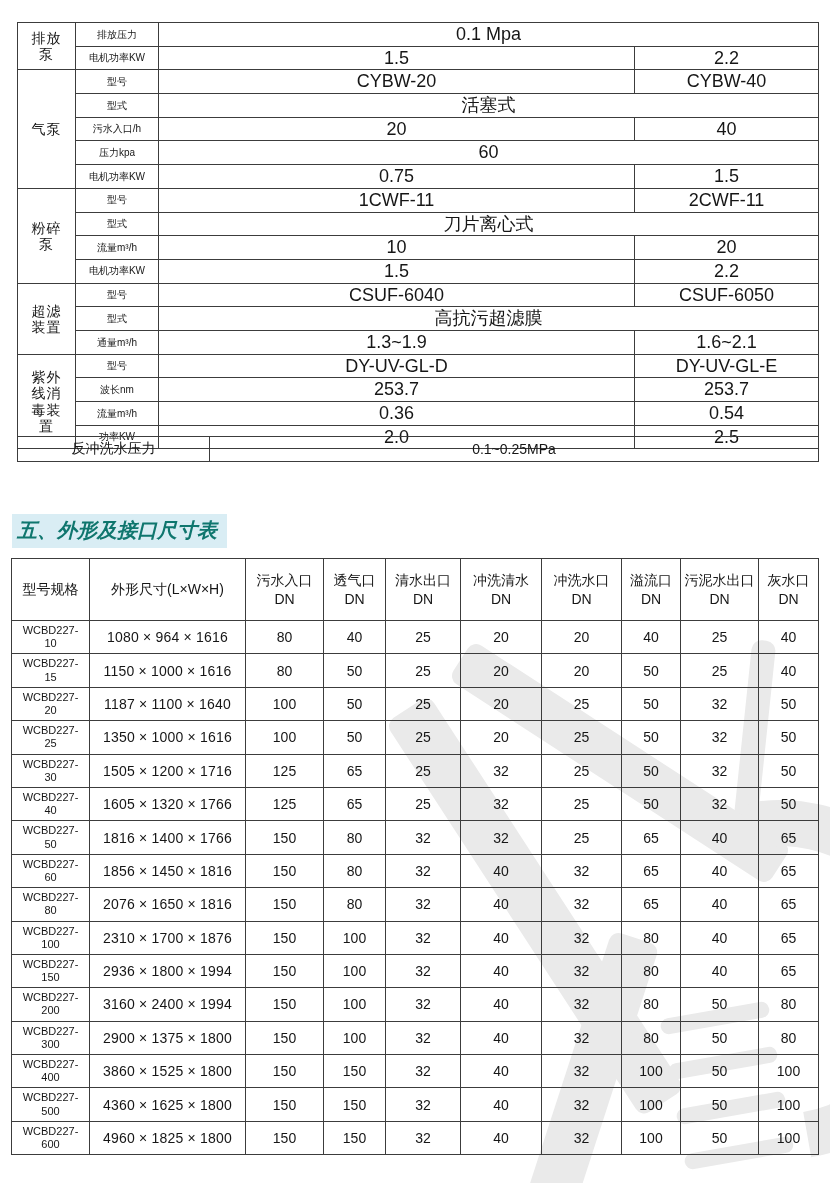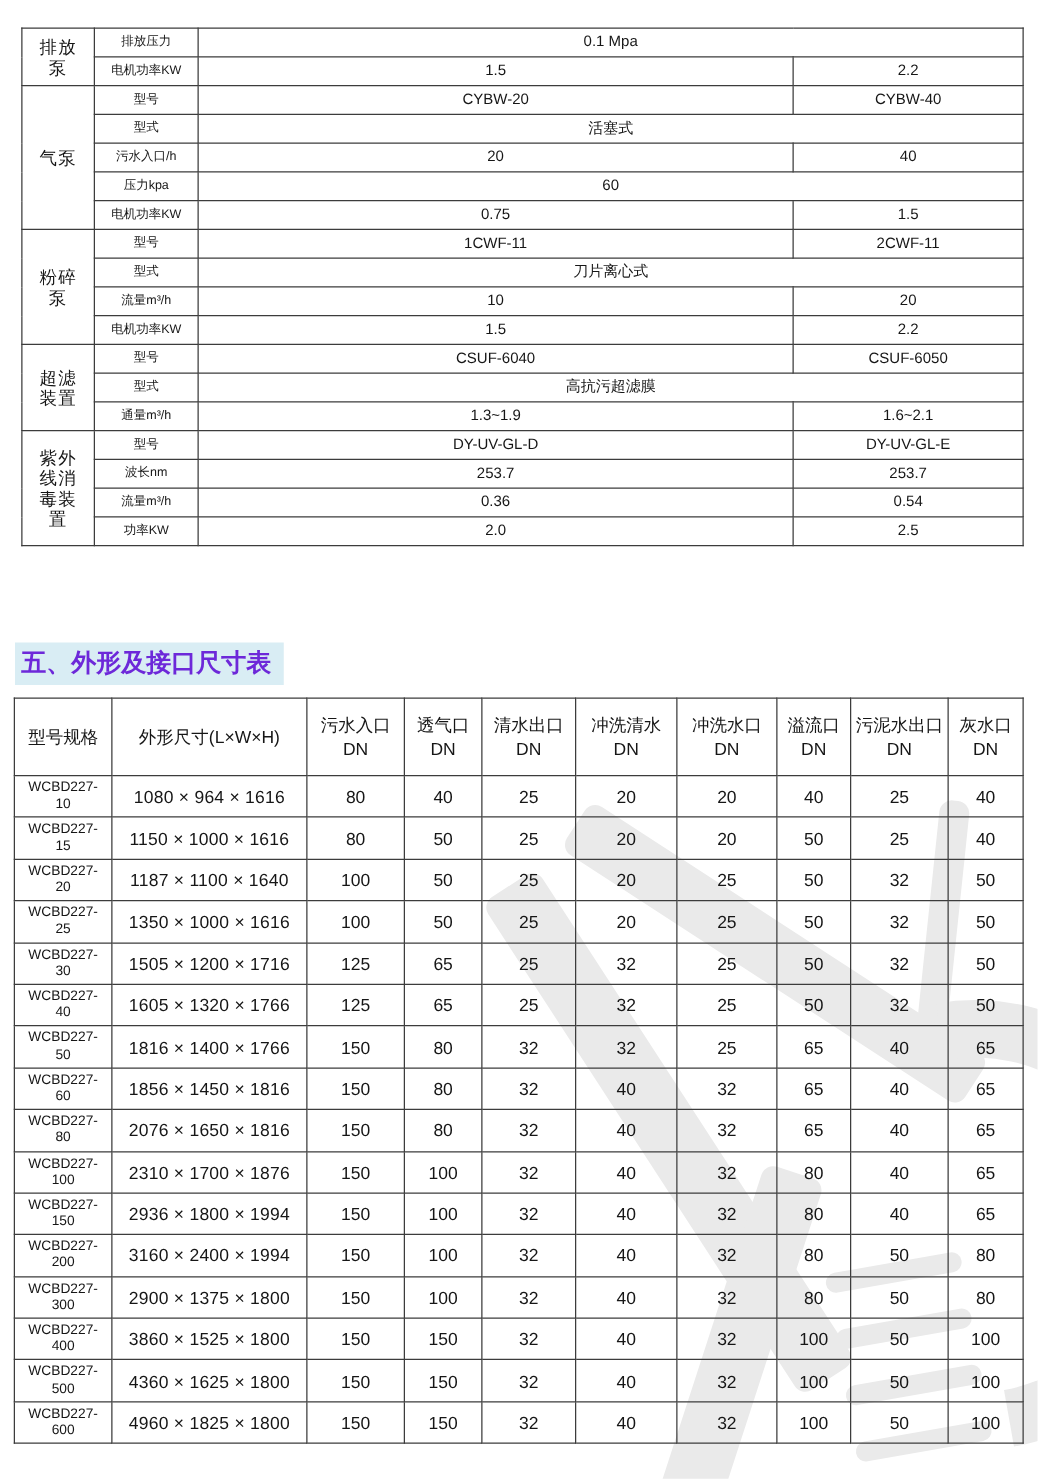--- a/index.html
+++ b/index.html
@@ -31,21 +31,21 @@
   table { border-collapse:collapse; table-layout:fixed; position:absolute; z-index:1; background:transparent; }
   td {
     border:1px solid #3c3c3c;
     text-align:center; vertical-align:middle;
     padding:1px 2px;
     background:transparent;
   }
 
   
   table.spec { left:17px; top:22px; width:801px; }
-  table.spec td { font-size:12px; height:23px; line-height:1.15; }
+  table.spec td { font-size:18px; height:23px; line-height:1.15; }
   table.spec td.group { font-size:14px; letter-spacing:1px; padding:1px 10px; }
   table.spec td.plabel { font-size:10px; }
 
   table.specfoot { left:17px; top:436px; width:801px; }
   table.specfoot td { font-size:14px; height:24.5px; }
 
   
   .section-title {
     position:absolute; left:12px; top:514px; z-index:1;
     font-size:20px; font-weight:bold;
@@ -175,24 +175,28 @@
       </tr>
     </tbody>
 </table>
 
 <table class="specfoot">
   <colgroup>
     <col style="width:192px">
       <col style="width:609px">
   </colgroup>
   <tbody id="specfoot-body">
+      <tr>
+        <td>反冲洗水压力</td>
+        <td>0.1~0.25MPa</td>
+      </tr>
     </tbody>
 </table>
 
-<h2 class="section-title" style="color: #6d28d9; background: rgb(217, 237, 244);">五、外形及接口尺寸表</h2>
+<h2 class="section-title" style="color: #0f766e; background: rgb(217, 237, 244); font-style: italic;">五、外形及接口尺寸表</h2>
 
 <table class="dims">
   <colgroup>
     <col style="width:78px">
       <col style="width:156px">
       <col style="width:78px">
       <col style="width:62px">
     <col style="width:75px">
       <col style="width:81px">
       <col style="width:80px">

